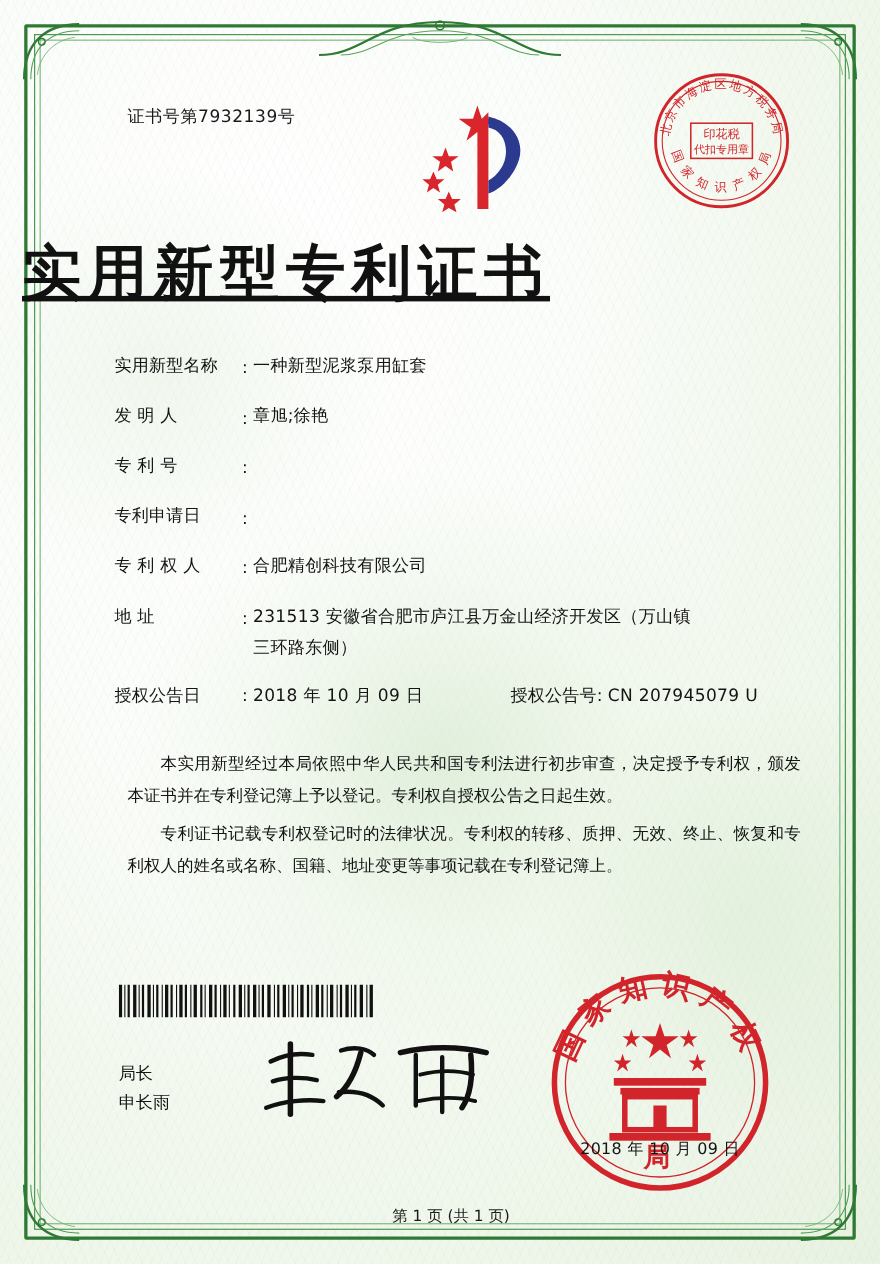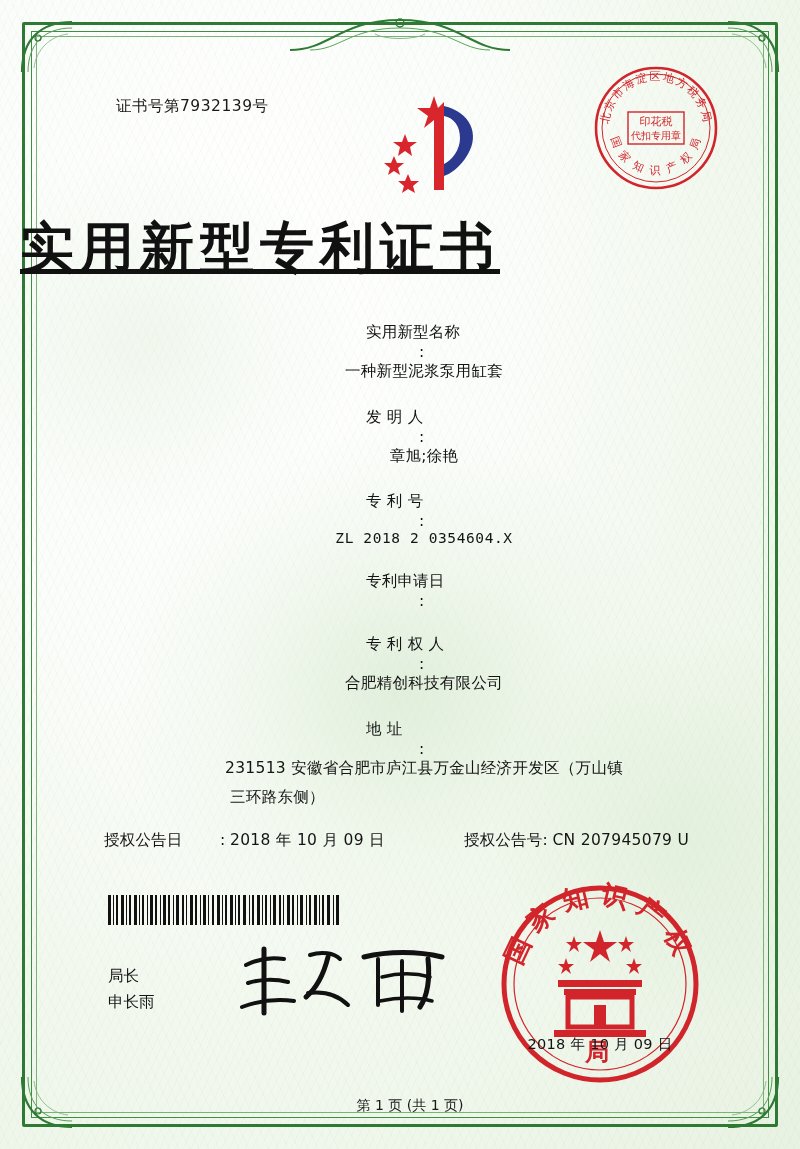--- a/index.html
+++ b/index.html
@@ -133,23 +133,22 @@
     position: absolute;
     left: 84px;
     top: 322px;
     width: 640px;
     font-family: "DejaVu Sans", sans-serif;
     font-size: 15.5px;
     color: #141414;
   }
   .field-row {
     display: flex;
-    align-items: center;
+    align-items: flex-end;
     margin-bottom: 24.5px;
-    flex-direction: column;
   }
   .field-label {
     width: 116px;
     flex: none;
     letter-spacing: 0.2px;
     white-space: nowrap;
   }
   .field-colon {
     width: 10px;
     flex: none;
@@ -344,21 +343,20 @@
 
       <div class="field-row">
         <div class="field-label">发 明 人</div>
         <div class="field-colon">:</div>
         <div class="field-value">章旭;徐艳</div>
       </div>
 
       <div class="field-row">
         <div class="field-label">专 利 号</div>
         <div class="field-colon">:</div>
-        <div class="field-value mono">ZL 2018 2 0354604.X</div>
       </div>
 
       <div class="field-row">
         <div class="field-label">专利申请日</div>
         <div class="field-colon">:</div>
       </div>
 
       <div class="field-row">
         <div class="field-label">专 利 权 人</div>
         <div class="field-colon">:</div>
@@ -381,20 +379,22 @@
         <div class="col right">
           <div class="field-label">授权公告号</div>
           <div class="field-colon">:</div>
           <div class="field-value">CN 207945079 U</div>
         </div>
       </div>
 
     </div>
 
     <div class="body-text">
+      <p>本实用新型经过本局依照中华人民共和国专利法进行初步审查，决定授予专利权，颁发本证书并在专利登记簿上予以登记。专利权自授权公告之日起生效。</p>
+      <p>专利证书记载专利权登记时的法律状况。专利权的转移、质押、无效、终止、恢复和专利权人的姓名或名称、国籍、地址变更等事项记载在专利登记簿上。</p>
     </div>
 
     <svg class="barcode" viewBox="0 0 232 30" preserveAspectRatio="none">
       <g fill="#111">
         <rect x="0" y="0" width="3" height="30"></rect>
           <rect x="5" y="0" width="1" height="30"></rect>
         <rect x="8" y="0" width="2" height="30"></rect>
           <rect x="13" y="0" width="3" height="30"></rect>
         <rect x="18" y="0" width="1" height="30"></rect>
           <rect x="21" y="0" width="2" height="30"></rect>

